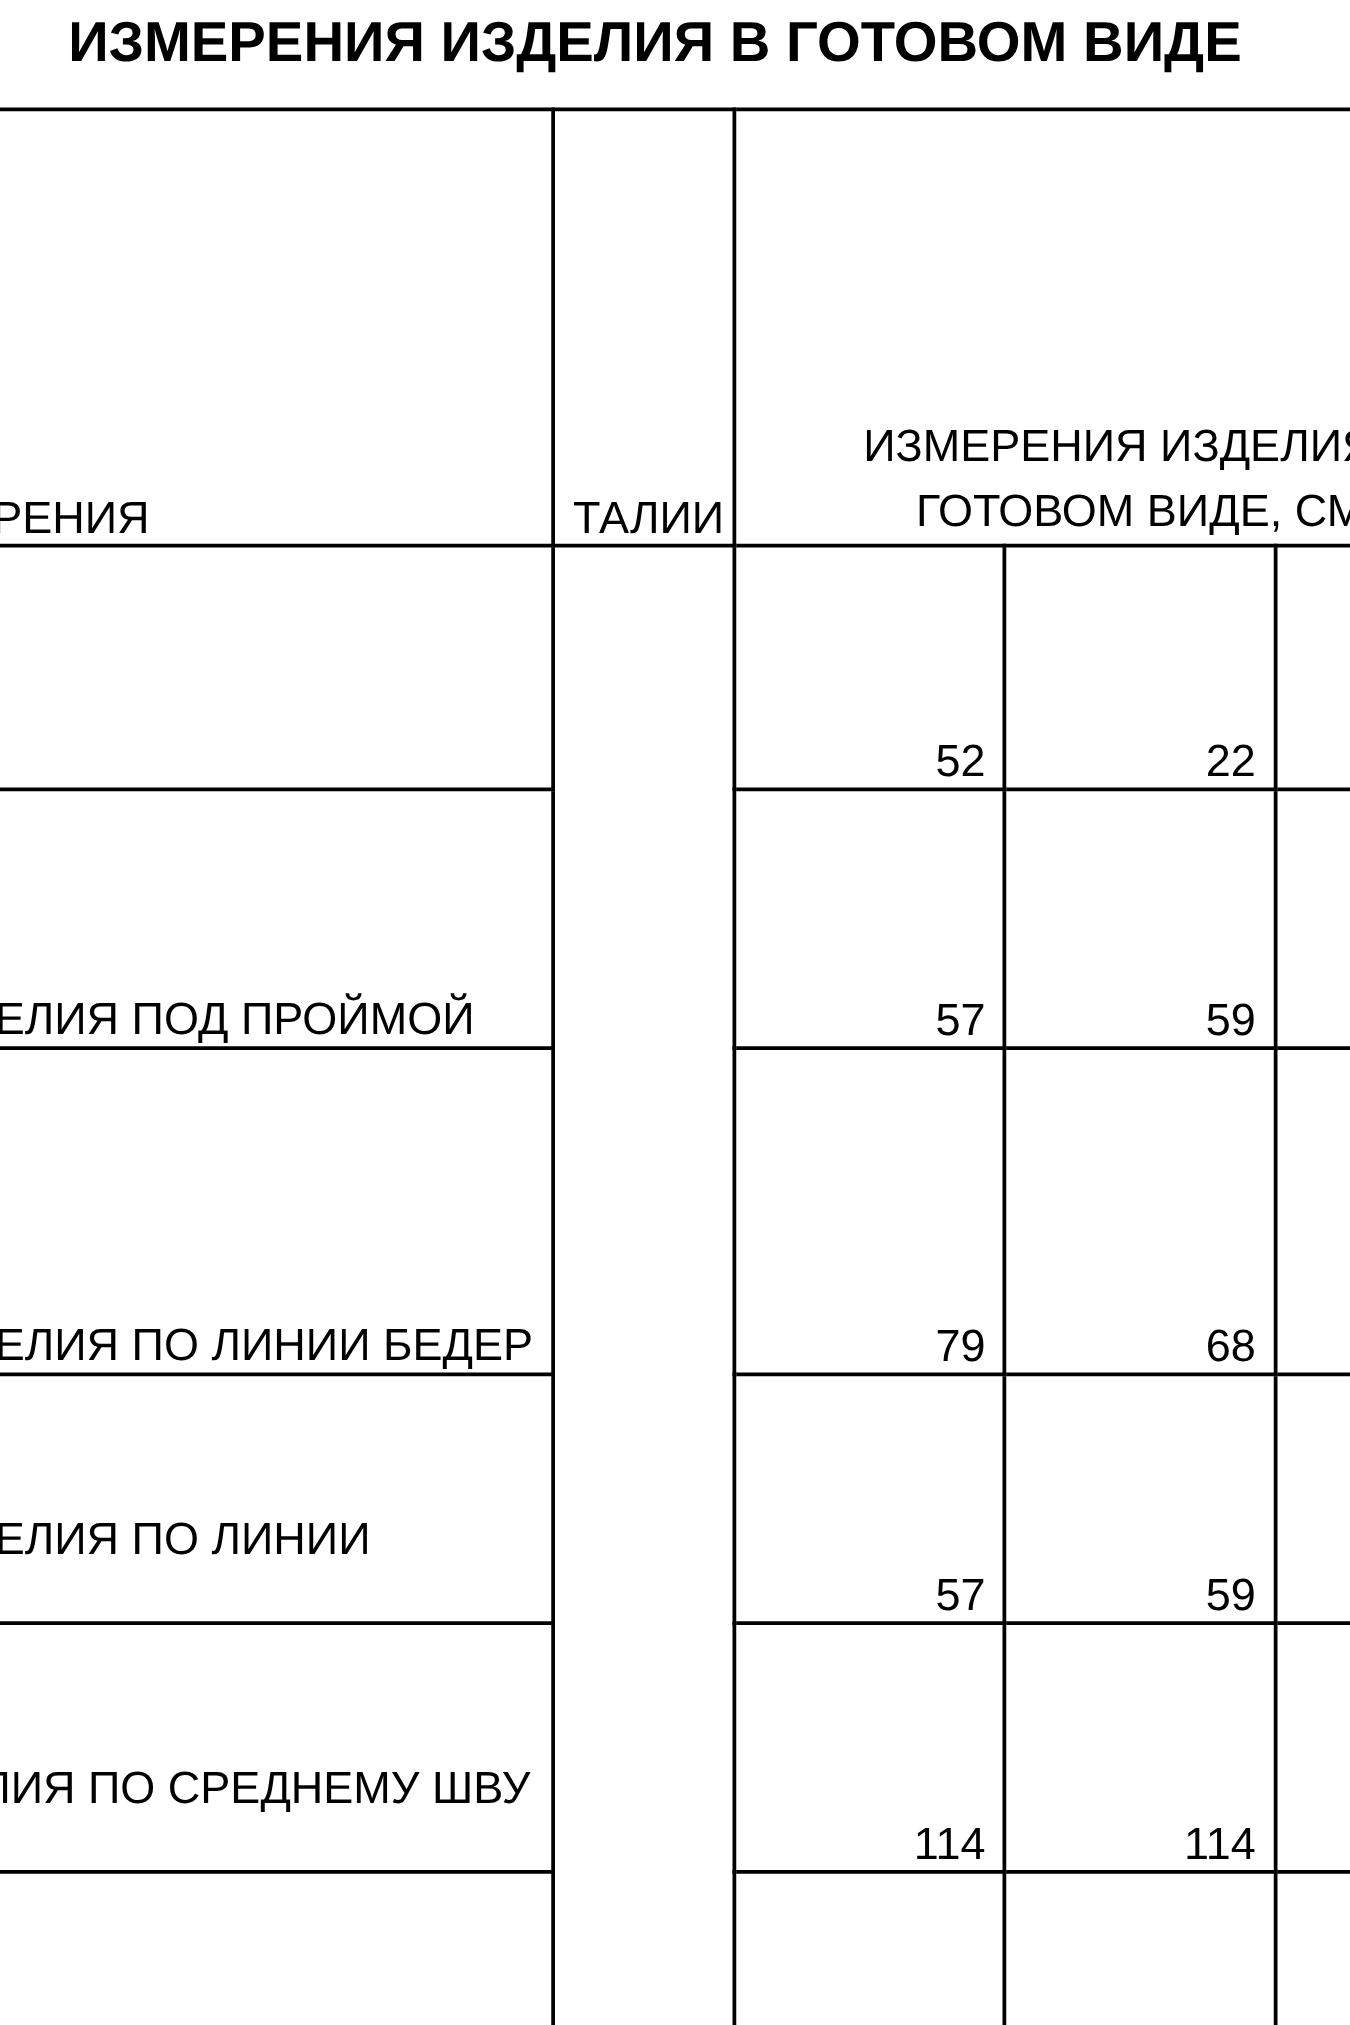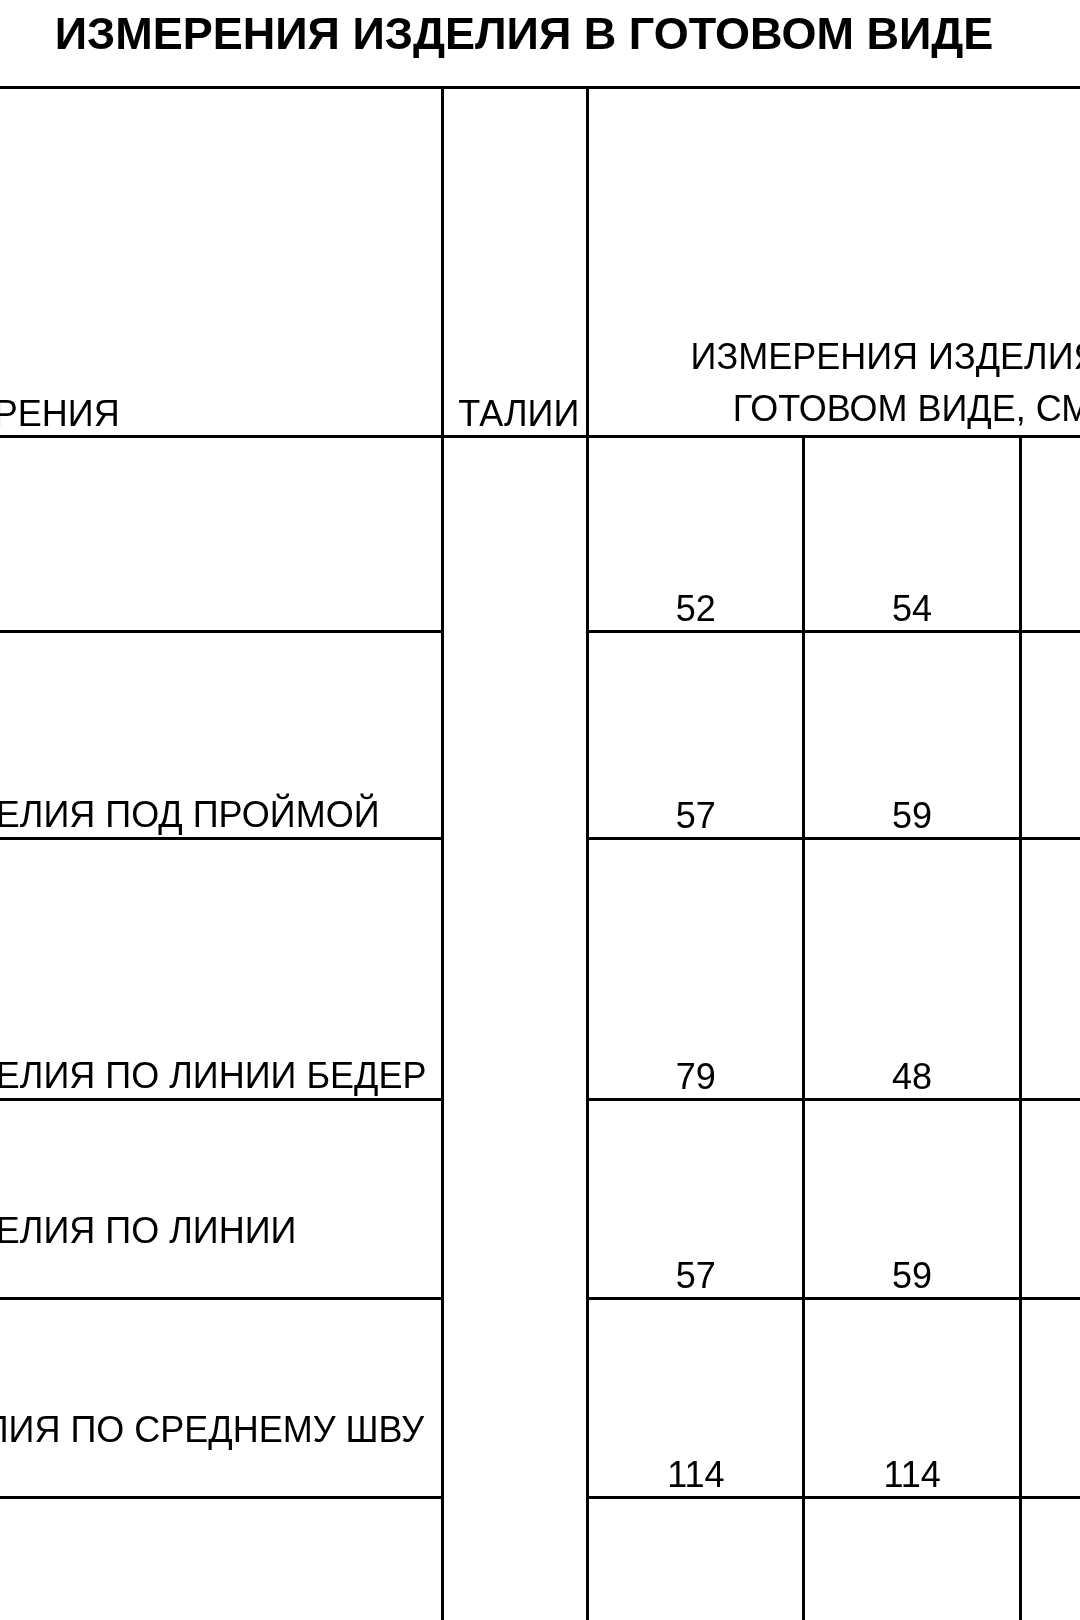--- a/index.html
+++ b/index.html
@@ -83,21 +83,21 @@
   .r-xtall td { height: 258px; }
   .r-mid td { height: 196px; }
 
   td.name-cell {
     text-align: left;
     vertical-align: bottom;
     padding-bottom: 8px;
     line-height: 44px;
   }
   td.num-cell {
-    text-align: center;
+    text-align: right;
     vertical-align: bottom;
     padding-bottom: 8px;
     padding-right: 16px;
   }
 
   
   td.rost-span {
     text-align: center;
     vertical-align: top;
     padding-top: 4px;
@@ -123,35 +123,35 @@
         <tr class="head-row">
           <td class="head-name">МЕСТО ИЗМЕРЕНИЯ</td>
           <td>ТАЛИИ</td>
           <td class="head-meas" colspan="3">ИЗМЕРЕНИЯ ИЗДЕЛИЯ В ГОТОВОМ ВИДЕ, СМ</td>
         </tr>
 
         <tr class="r-size">
           <td class="name-cell">РАЗМЕРЫ</td>
           <td class="rost-span" rowspan="6">164</td>
           <td class="num-cell">52</td>
-          <td class="num-cell">54</td>
+          <td class="num-cell">22</td>
           <td class="num-cell">56</td>
         </tr>
 
         <tr class="r-tall">
           <td class="name-cell">ШИРИНА ИЗДЕЛИЯ ПОД ПРОЙМОЙ</td>
           <td class="num-cell">57</td>
           <td class="num-cell">59</td>
           <td class="num-cell">61</td>
         </tr>
 
         <tr class="r-xtall">
           <td class="name-cell">ШИРИНА ИЗДЕЛИЯ ПО ЛИНИИ БЕДЕР</td>
           <td class="num-cell">79</td>
-          <td class="num-cell">48</td>
+          <td class="num-cell">68</td>
           <td class="num-cell">70</td>
         </tr>
 
         <tr class="r-mid">
           <td class="name-cell">ШИРИНА ИЗДЕЛИЯ ПО ЛИНИИ ТАЛИИ</td>
           <td class="num-cell">57</td>
           <td class="num-cell">59</td>
           <td class="num-cell">61</td>
         </tr>
 

